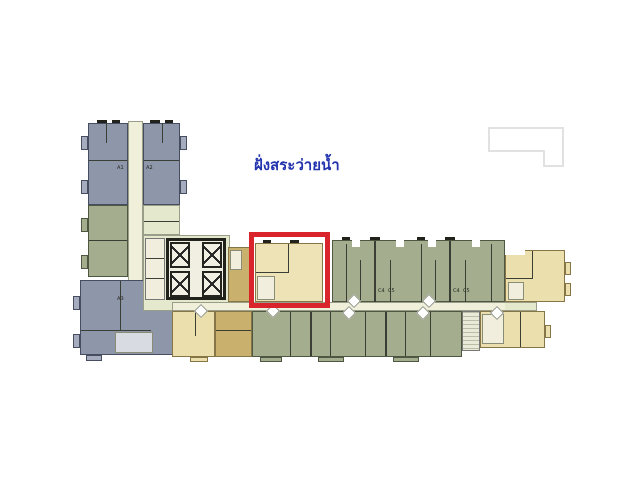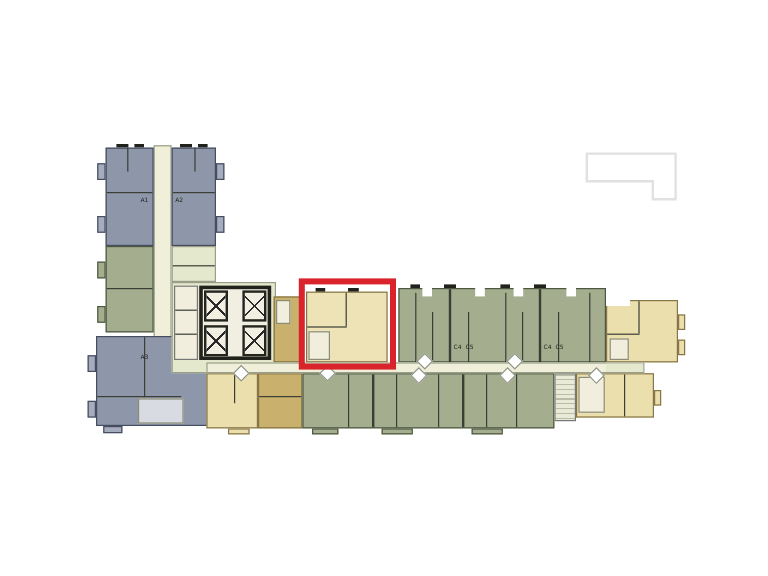--- a/index.html
+++ b/index.html
@@ -32,20 +32,21 @@
 </style>
 </head>
 <body>
 
 <div id="stage" style="background-color: rgb(255, 255, 255);">
 
   <svg class="abs" style="left:487px;top:126px;" width="80" height="45">
     <path d="M2,2 H76 V40 H57 V25 H2 Z" fill="#ffffff" stroke-width="2" stroke="#e1e1e1"></path>
   </svg>
 
+  <div id="poolside" style="left: 254px; top: 153px; color: rgb(35, 52, 174);">ฝั่งสระว่ายน้ำ</div>
 
   <div class="blk" style="left: 128px; top: 121px; width: 15px; height: 190px; border-color: rgb(154, 158, 136); background-color: rgb(240, 240, 218);"></div>
 
   <div class="roof" style="left:97px;top:120px;width:10px;"></div>
   <div class="roof" style="left:112px;top:120px;width:8px;"></div>
   <div class="roof" style="left:150px;top:120px;width:10px;"></div>
   <div class="roof" style="left:165px;top:120px;width:8px;"></div>
 
   <div class="blk b-blue" style="left: 88px; top: 123px; width: 40px; height: 82px; background-color: rgb(142, 150, 170);"></div>
   <div class="blk b-blue" style="left: 143px; top: 123px; width: 37px; height: 82px; background-color: rgb(142, 150, 170);"></div>

